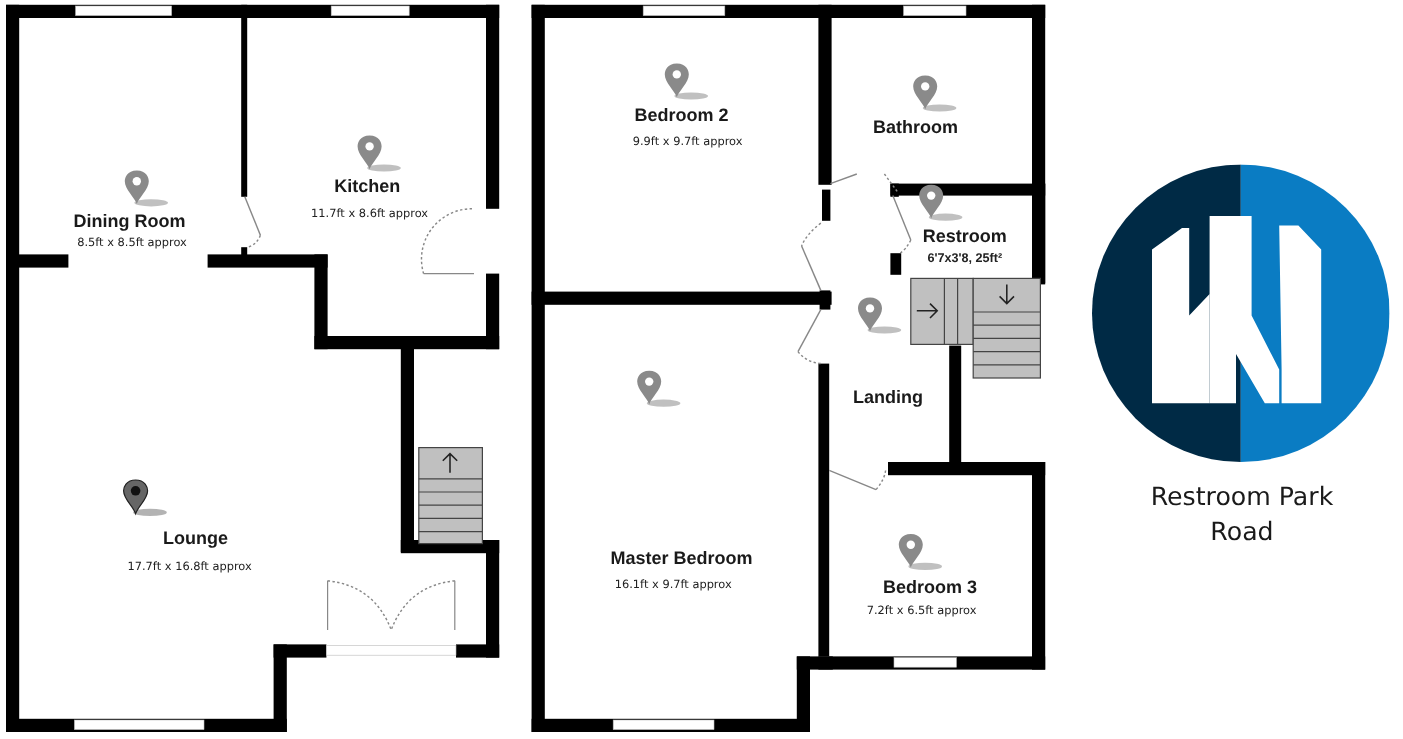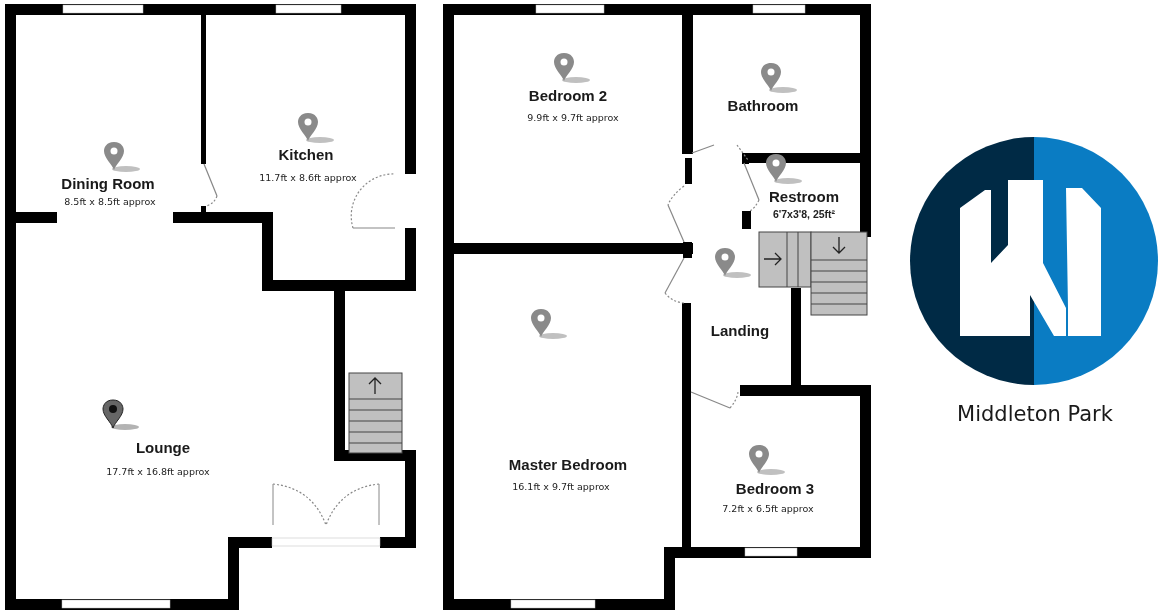--- a/index.html
+++ b/index.html
@@ -177,14 +177,15 @@
       <rect x="910" y="137" width="124" height="248" fill="#002a45"></rect>
       <rect x="1034" y="137" width="124" height="248" fill="#0a7cc3"></rect>
     </g>
     <path d="M960,208 L985,190 L991,190 L991,263 L1008,245 L1008,336 L960,336 Z" fill="#fff"></path>
     <path d="M1008,245 L1008,180 L1043,180 L1043,263 L1066,308 L1066,336 L1054,336 L1030,295 L1030,336 L1008,336 Z" fill="#fff"></path>
     <path d="M1066,188 L1082,188 L1101,208 L1101,336 L1068,336 L1068,308 Z" fill="#fff"></path>
   </g>
 </svg>
 
 <div class="brand">
-  <div>Middleton Park</div>
+  <div>Restroom Park</div>
+  <div>Road</div>
 </div>
 
 </body></html>

